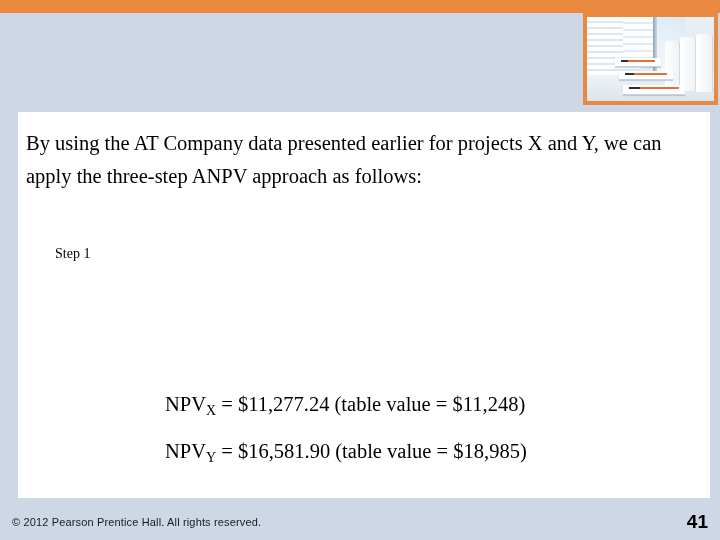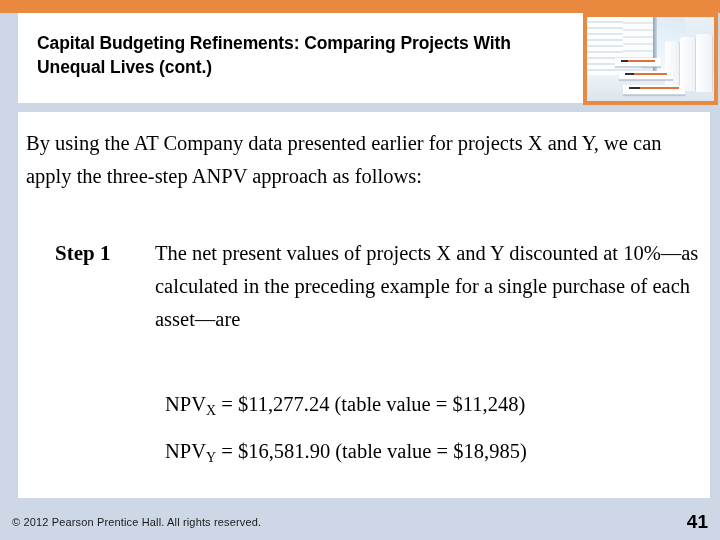--- a/index.html
+++ b/index.html
@@ -168,22 +168,22 @@
     top: 125px;
     width: 650px;
   }
   .step-row {
     display: flex;
     align-items: flex-start;
   }
   .step-label {
     flex: 0 0 auto;
     width: 100px;
-    font-weight: bold;
-    font-size: 21px;
+    font-weight: normal;
+    font-size: 14px;
     line-height: 33px;
   }
   .step-body {
     flex: 1 1 auto;
     font-size: 20.5px;
     line-height: 33px;
     color: #000000;
   }
 
   .formula-list {
@@ -224,23 +224,20 @@
     color: #000000;
   }
 </style>
 </head>
 <body>
 
 <div id="slide">
 
   <div class="top-band"></div>
 
-  <div class="title-box">
-    <div class="title-text">Capital Budgeting Refinements: Comparing Projects With Unequal Lives (cont.)</div>
-  </div>
 
   <div class="thumb-frame">
     <div class="thumb-img">
       <div class="th-glass"></div>
       <div class="th-blinds"></div>
       <div class="th-blinds2"></div>
       <div class="th-mullion"></div>
       <div class="th-floor"></div>
       <div class="th-chair th-chair1"></div>
       <div class="th-chair th-chair2"></div>
@@ -257,21 +254,20 @@
     </div>
   </div>
 
   <div class="content-panel">
 
     <div class="body-para">By using the AT Company data presented earlier for projects X and Y, we can apply the three-step ANPV approach as follows:</div>
 
     <div class="step-block">
       <div class="step-row">
         <div class="step-label">Step 1</div>
-        <div class="step-body">The net present values of projects X and Y discounted at 10%—as calculated in the preceding example for a single purchase of each asset—are</div>
       </div>
     </div>
 
     <div class="formula-list">
       <div class="formula">
         <span>NPV</span><sub>X</sub><span> = $11,277.24 (table value = $11,248)</span>
       </div>
       <div class="formula">
         <span>NPV</span><sub>Y</sub><span> = $16,581.90 (table value = $18,985)</span>
       </div>

